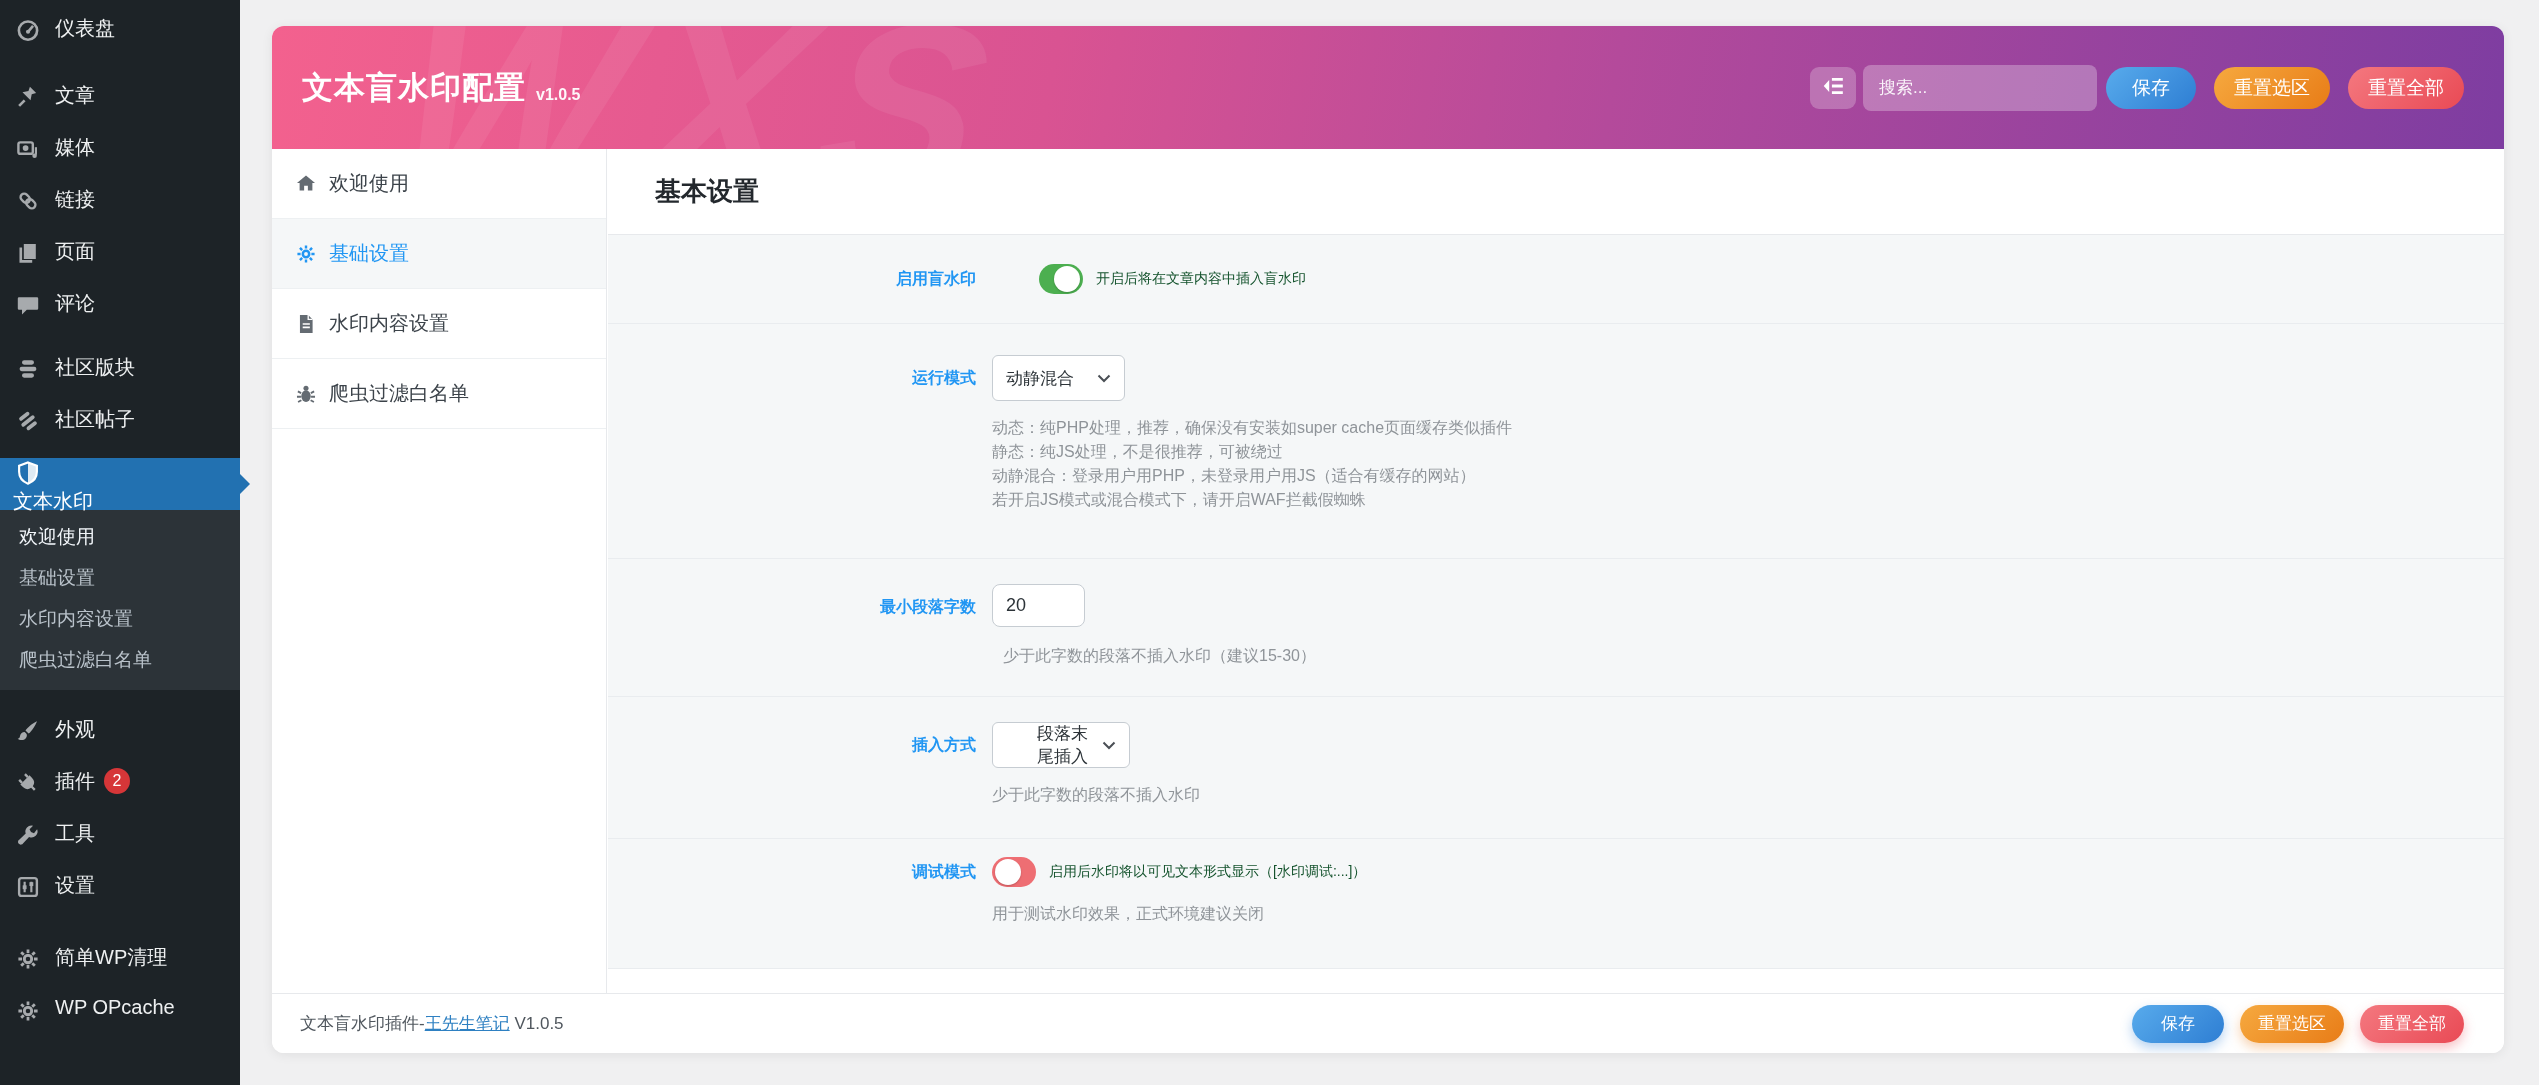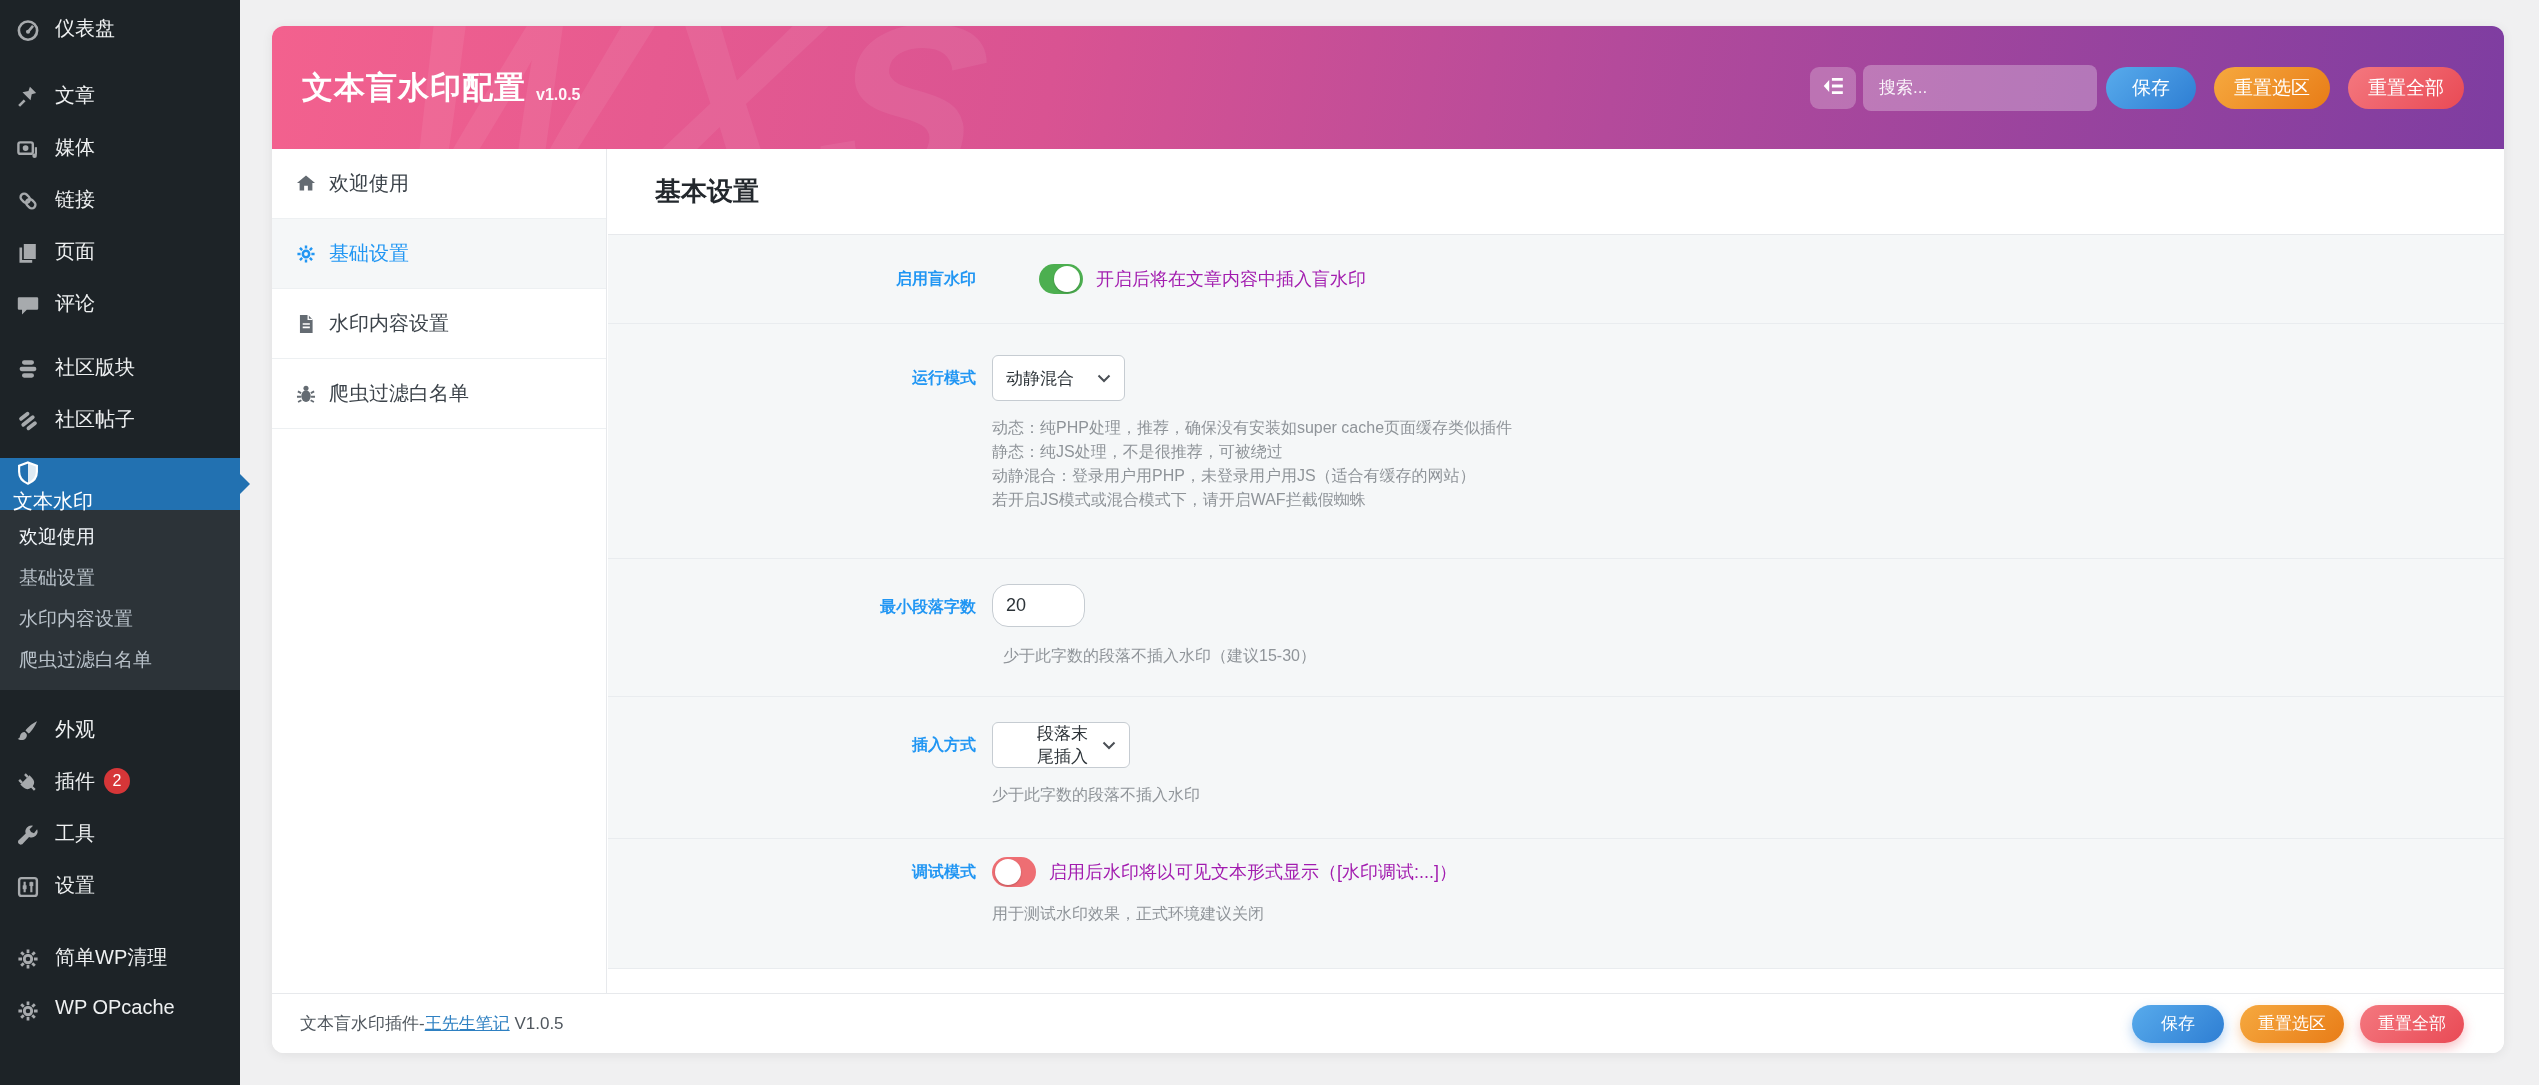--- a/index.html
+++ b/index.html
@@ -123,25 +123,25 @@
   .select-box {
     height:46px; background:#fff; border:1px solid #c6ccd2; border-radius:6px;
     display:inline-flex; align-items:center; padding:0 13px; font-size:17px; color:#2c3338;
     cursor:pointer; gap:16px;
   }
   .select-box .chev { margin-left:auto; display:flex; }
   .sel-mode { width:133px;align-items:center; }
   .sel-insert { width:138px; gap:6px;padding-left:44px; }
 
   .text-input {
-    width:93px; height:43px; border:1px solid #c6ccd2; border-radius:16px; background:#fff;
+    width:93px; height:43px; border:1px solid #c6ccd2; border-radius:8px; background:#fff;
     font-size:18px; color:#2c3338; padding:0 13px; outline:none; font-family:inherit;
   }
 
-  .helper { font-size:18px; color:#a21caf; margin-left:13px; }
+  .helper { font-size:14px; color:#14532d; margin-left:13px; }
   .desc { font-size:16px; color:#8f9499; line-height:24px; margin-top:15px; }
   .desc.single { margin-top:17px;margin-left:11px; }
 
   
   .toggle { position:relative; width:44px; height:30px; border-radius:15px; flex:0 0 44px; cursor:pointer; }
   .toggle.on  { background:#4caf50; }
   .toggle.off { background:#ee6e73; }
   .toggle .knob { position:absolute; top:2px; width:26px; height:26px; border-radius:50%; background:#fff; box-shadow:0 1px 2px rgba(0,0,0,0.2); }
   .toggle.on .knob { right:3px; }
   .toggle.off .knob { left:3px; }

